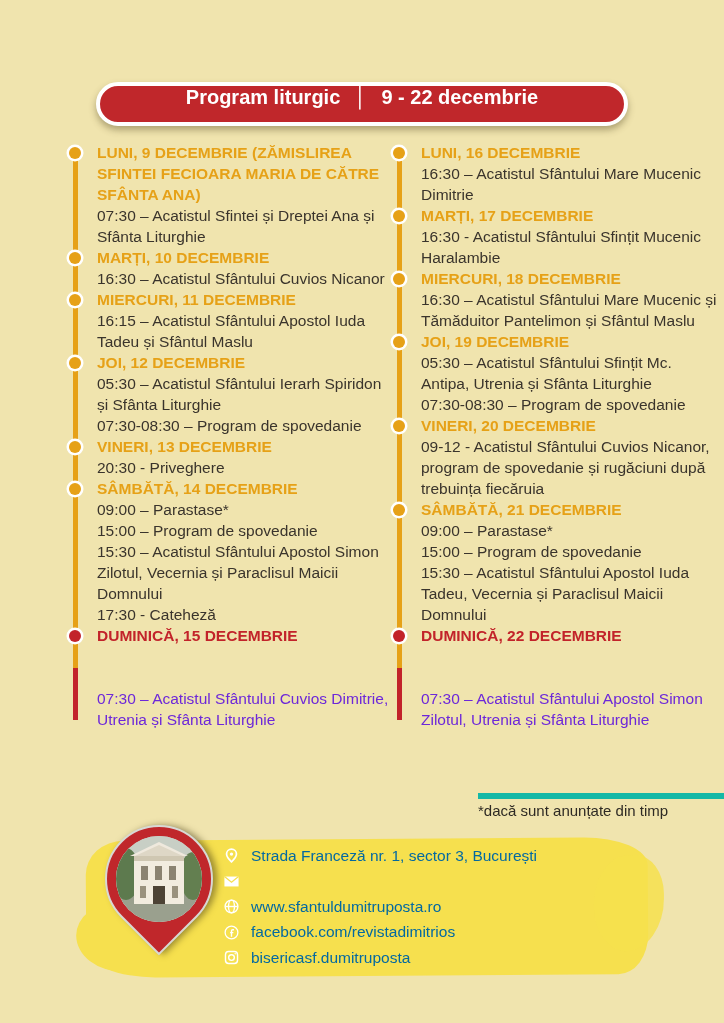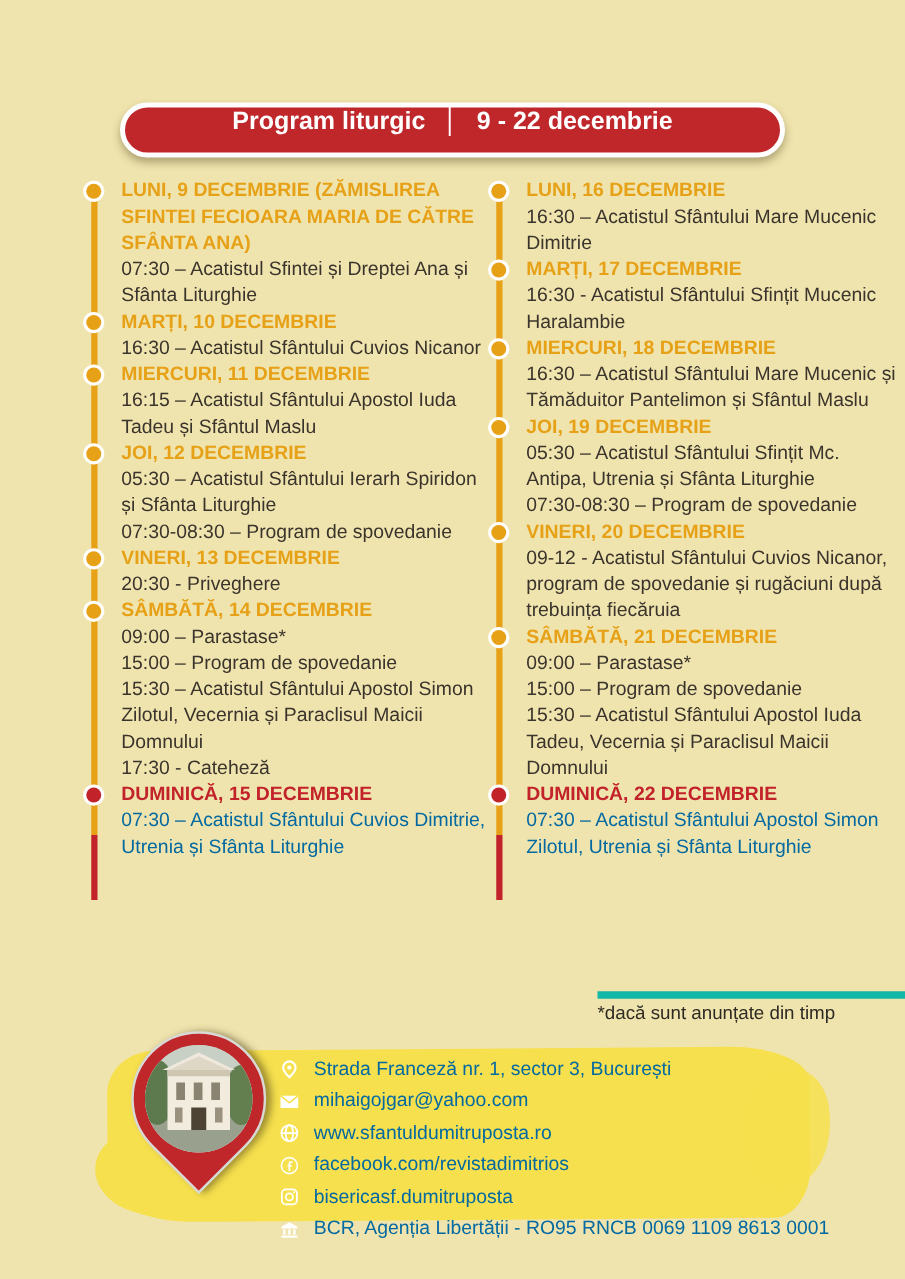--- a/index.html
+++ b/index.html
@@ -21,21 +21,21 @@
   
   .columns {
     position:absolute; left:69px; top:142px; width:648px;
     display:flex;
   }
   .column { position:relative; width:324px; }
   .day { position:relative; padding-left:28px; }
   .day-line, .ev-line { font-size:15.5px; line-height:21px; color:#3A342C; }
   .day-date { font-weight:bold; color:#E6A117; }
   .day.red .day-date { color:#C2232A; }
-  .day.red .ev-line { color:#0369a1; }
+  .day.red .ev-line { color:#6d28d9;margin-top:42px; }
   .bullet {
     position:absolute; left:0; top:5px; width:12px; height:12px;
     background:#E6A117; border-radius:50%;
     box-shadow:0 0 0 2.5px #FFFFFF; z-index:2;
   }
   .day.red .bullet { background:#C2232A; }
   .tl-seg { position:absolute; left:3.5px; width:5px; z-index:1; }
   .tl-seg.orange { background:#E6A117; }
   .tl-seg.red { background:#C2232A; }
   
@@ -219,21 +219,20 @@
         </span>
       <span class="contact-text">Strada Franceză nr. 1, sector 3, București</span>
     </div>
       <div class="contact-row">
       <span class="contact-icon">
           <svg viewBox="0 0 24 24" fill="currentColor">
             <path d="M2 5h20v14H2z"></path>
             <path d="M2 5l10 8L22 5" stroke="#F6E04E" stroke-width="1.8" fill="none"></path>
           </svg>
         </span>
-      <span class="contact-text">mihaigojgar@yahoo.com</span>
     </div>
       <div class="contact-row">
       <span class="contact-icon">
           <svg viewBox="0 0 24 24" fill="none" stroke="currentColor" stroke-width="2">
             <circle cx="12" cy="12" r="9"></circle>
             <ellipse cx="12" cy="12" rx="4.2" ry="9"></ellipse>
             <path d="M3.5 12h17"></path>
           </svg>
         </span>
       <span class="contact-text">www.sfantuldumitruposta.ro</span>
@@ -250,27 +249,15 @@
       <div class="contact-row">
       <span class="contact-icon">
           <svg viewBox="0 0 24 24" fill="none" stroke="currentColor" stroke-width="2">
             <rect x="3.5" y="3.5" width="17" height="17" rx="4.5"></rect>
             <circle cx="12" cy="12" r="4"></circle>
             <circle cx="17.2" cy="6.8" r="1.1" fill="currentColor" stroke="none"></circle>
           </svg>
         </span>
       <span class="contact-text">bisericasf.dumitruposta</span>
     </div>
-      <div class="contact-row">
-      <span class="contact-icon">
-          <svg viewBox="0 0 24 24" fill="currentColor">
-            <path d="M3 9l9-5 9 5v2H3z"></path>
-            <rect x="5" y="12" width="2.6" height="6"></rect>
-            <rect x="10.7" y="12" width="2.6" height="6"></rect>
-            <rect x="16.4" y="12" width="2.6" height="6"></rect>
-            <rect x="3" y="19" width="18" height="2.4"></rect>
-          </svg>
-        </span>
-      <span class="contact-text">BCR, Agenția Libertății - RO95 RNCB 0069 1109 8613 0001</span>
-    </div>
     </div>
 
 </div>
 
 </body></html>

